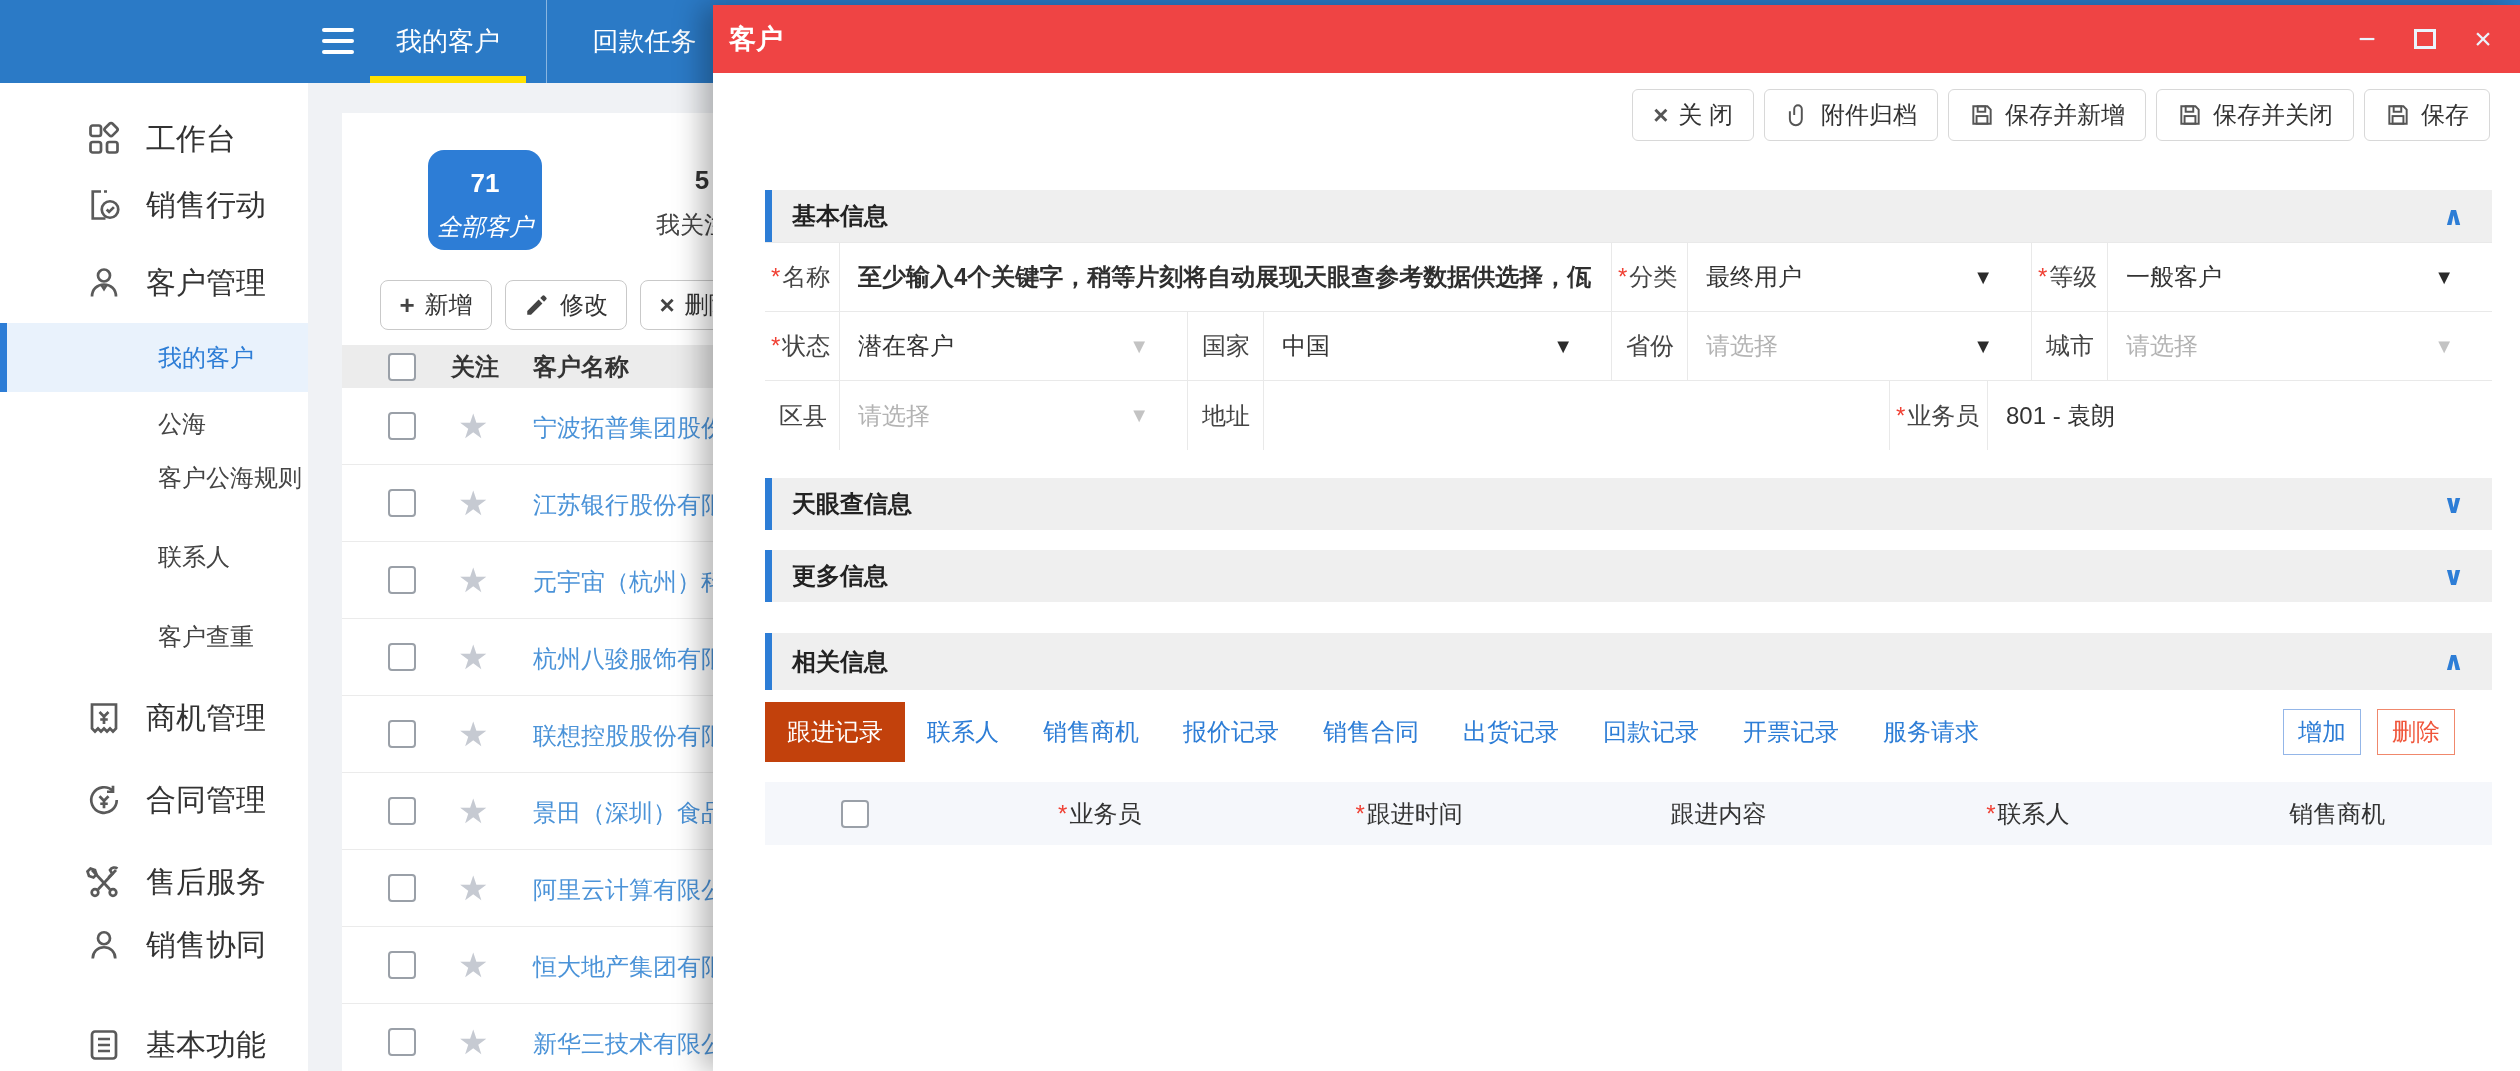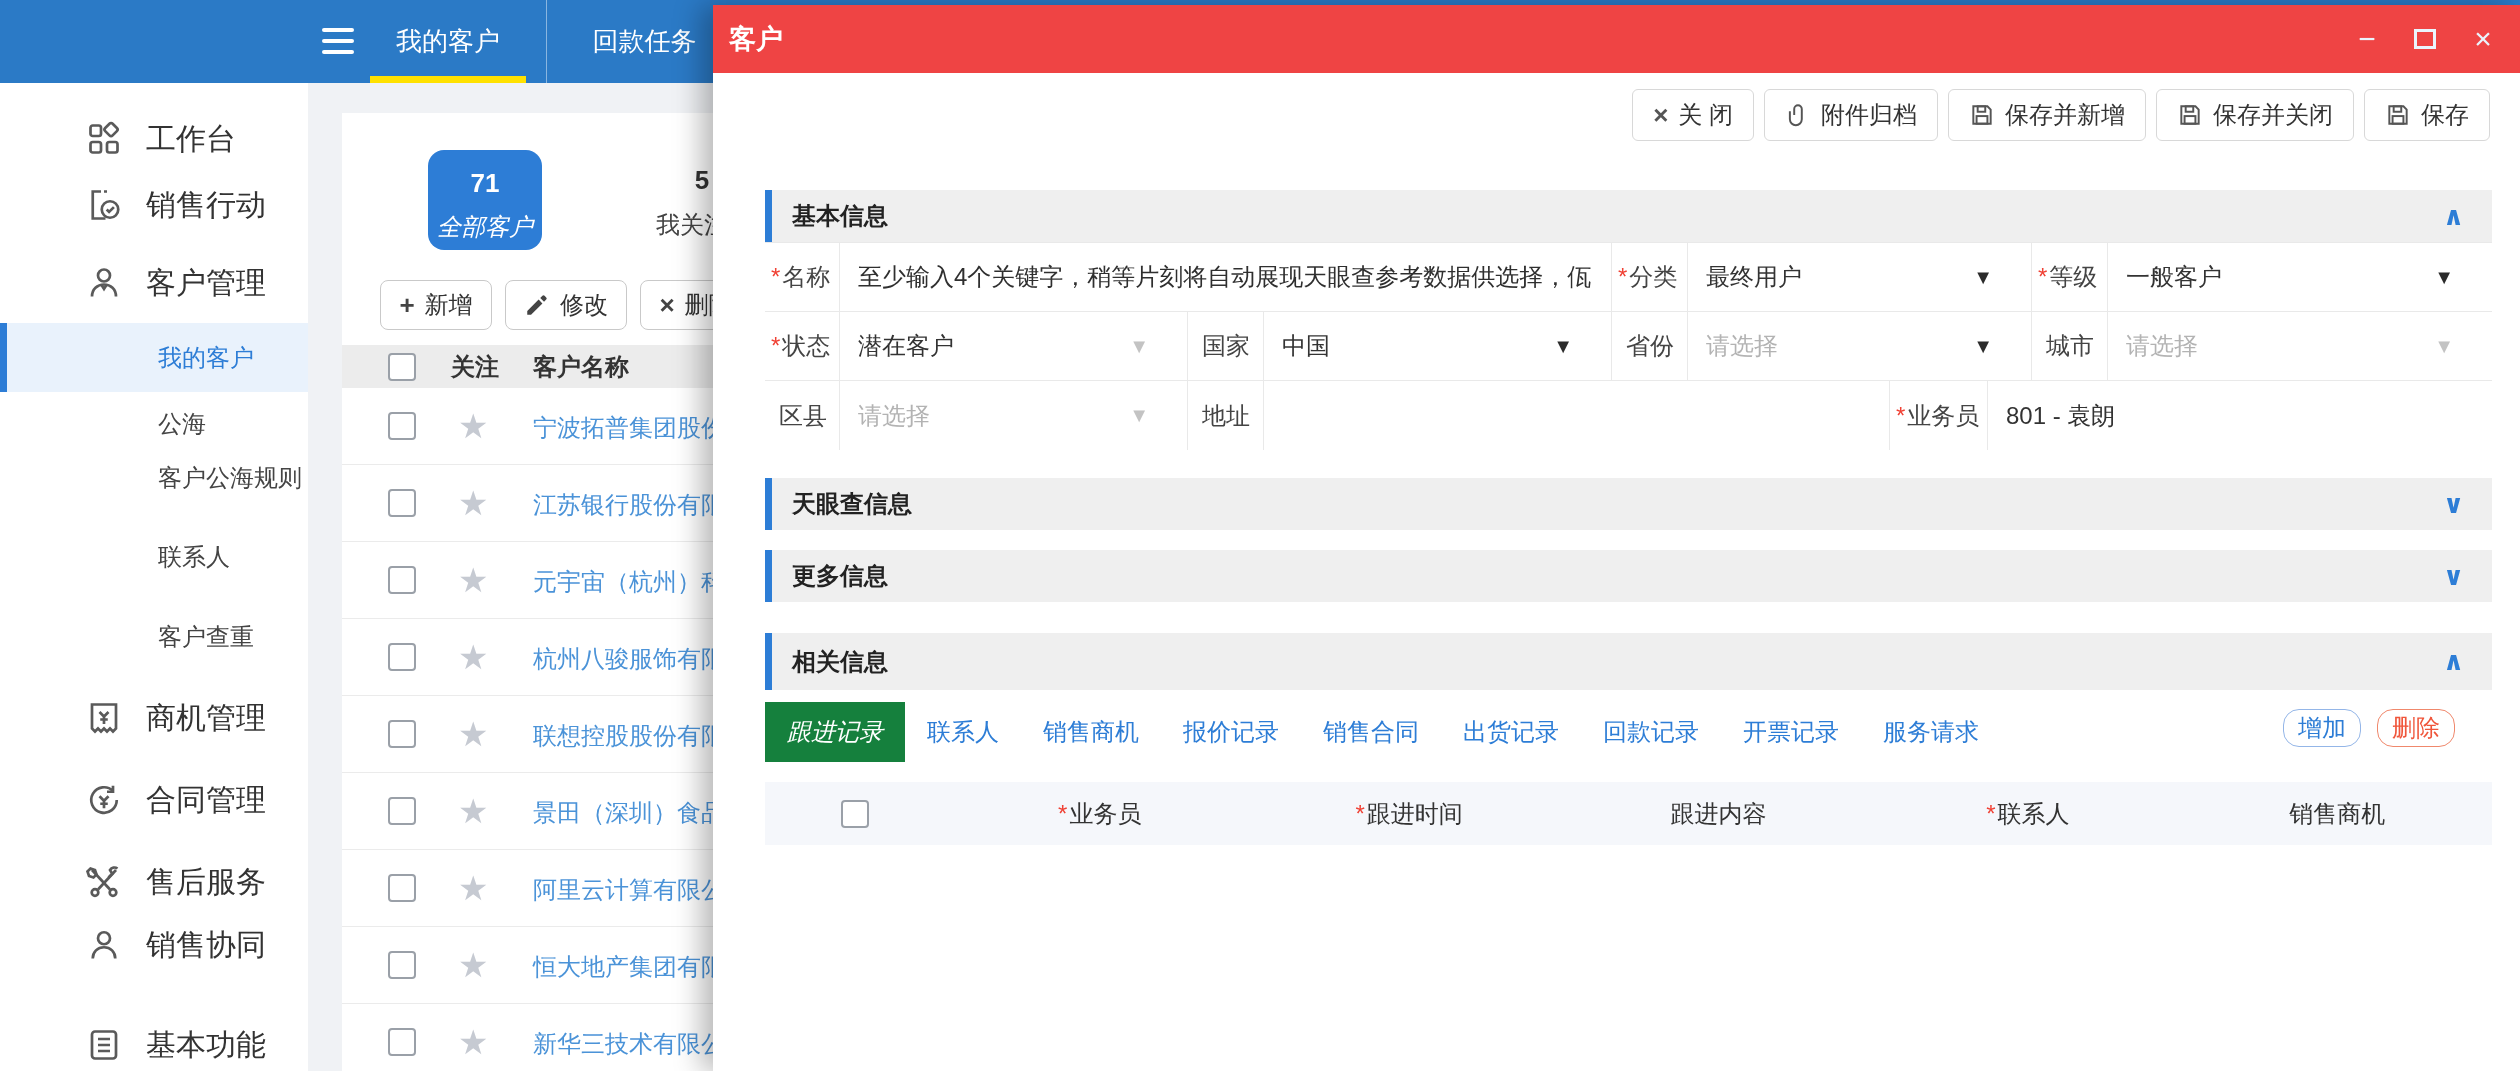--- a/index.html
+++ b/index.html
@@ -68,28 +68,28 @@
 
   .form { position:absolute; left:52px; top:237px; width:1727px; border-top:1px solid #e9e9e9; }
   .frow { display:flex; height:69px; border-bottom:1px solid #e9e9e9; }
   .fl { display:flex; align-items:center; font-size:24px; color:#444; border-right:1px solid #e9e9e9; padding-left:6px; white-space:nowrap; overflow:hidden; }
   .ff { display:flex; align-items:center; font-size:24px; color:#333; border-right:1px solid #e9e9e9; padding:0 18px; position:relative; white-space:nowrap; overflow:hidden; cursor:pointer; }
   .ff.last { border-right:none; }
   .ff .arrow { position:absolute; right:38px; font-size:20px; }
   .arrow.dark { color:#2b2b2b; }
   .arrow.light { color:#c3c3c3; }
   .ph { color:#b3b3b3; }
-  .bold-val { font-weight:normal; color:#2f2f2f; }
+  .bold-val { font-weight:bold; color:#2f2f2f; }
   .req { color:#f04134; font-style:normal; margin-right:2px; font-size:24px; }
 
   .rel-tabs { position:absolute; left:52px; top:697px; height:60px; display:flex; align-items:center; }
   .rtab { height:60px; line-height:60px; padding:0 22px; font-size:24px; color:#2d7dd6; cursor:pointer; }
-  .rtab.active { background:#15803d; color:#fff;font-style:italic; }
+  .rtab.active { background:#c2410c; color:#fff; }
   .rel-btns { position:absolute; top:704px; right:65px; display:flex; gap:16px; }
-  .rbtn { width:78px; height:38px; border-radius:16px; background:#fff; font-size:24px; display:flex; align-items:center; justify-content:center; cursor:pointer; }
+  .rbtn { width:78px; height:46px; border-radius:0; background:#fff; font-size:24px; display:flex; align-items:center; justify-content:center; cursor:pointer; }
   .rbtn.add { color:#2d7dd6; border:1px solid #94b6e8; }
   .rbtn.del { color:#f0553a; border:1px solid #f0886c; }
 
   .grid-head { position:absolute; left:52px; top:777px; width:1727px; height:63px; background:#f5f7fb; display:flex; align-items:center; font-size:24px; color:#333; }
   .gh-check { width:180px; display:flex; justify-content:center; }
   .gh-col { flex:1; text-align:center; white-space:nowrap; }
 </style>
 </head>
 <body>
 

